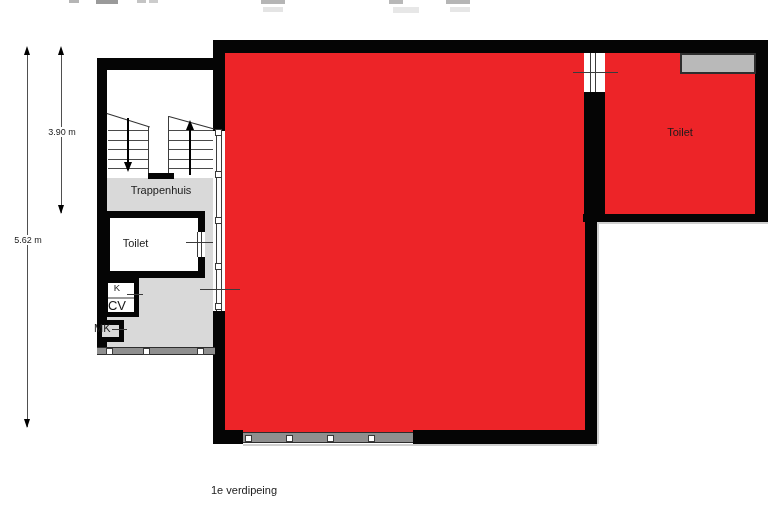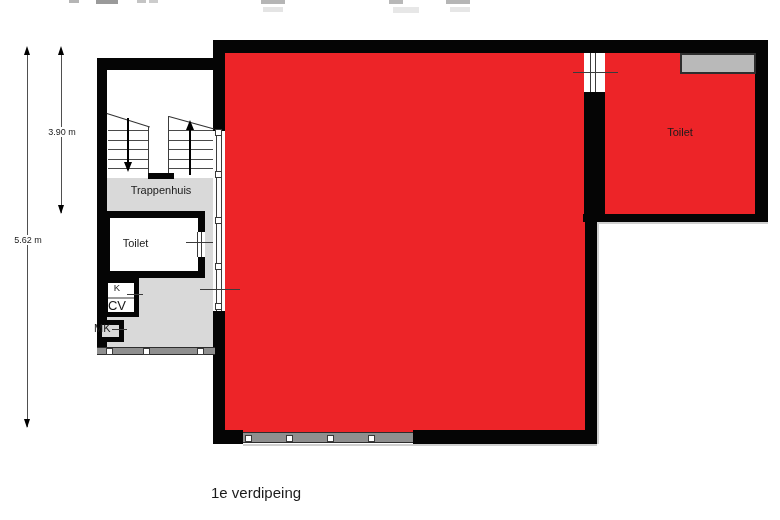--- a/index.html
+++ b/index.html
@@ -129,15 +129,15 @@
   <div class="abs txt ctr" style="left:103px;top:299px;width:28px;font-size:13px;">CV</div>
 
   <div class="abs" style="left:97px;top:320px;width:27px;height:22px;border:5px solid var(--wall-black,#050505);background:var(--hall-gray,#d9d9d9);box-sizing:border-box;"></div>
   <div class="abs tick" style="left:112px;top:329px;width:15px;"></div>
   <div class="abs txt" style="left:94px;top:322px;">MK</div>
 
   <div class="abs txt ctr" style="left:107px;top:184px;width:108px;">Trappenhuis</div>
   <div class="abs txt ctr" style="left:108px;top:237px;width:55px;">Toilet</div>
   <div class="abs txt ctr" style="left:605px;top:126px;width:150px;">Toilet</div>
 
-  <div class="abs txt" style="left:211px;top:484px;font-size:15px;">1e verdipeing</div>
+  <div class="abs txt" style="left:211px;top:484px;font-size:11px;">1e verdipeing</div>
 
 </div>
 
 </body></html>

